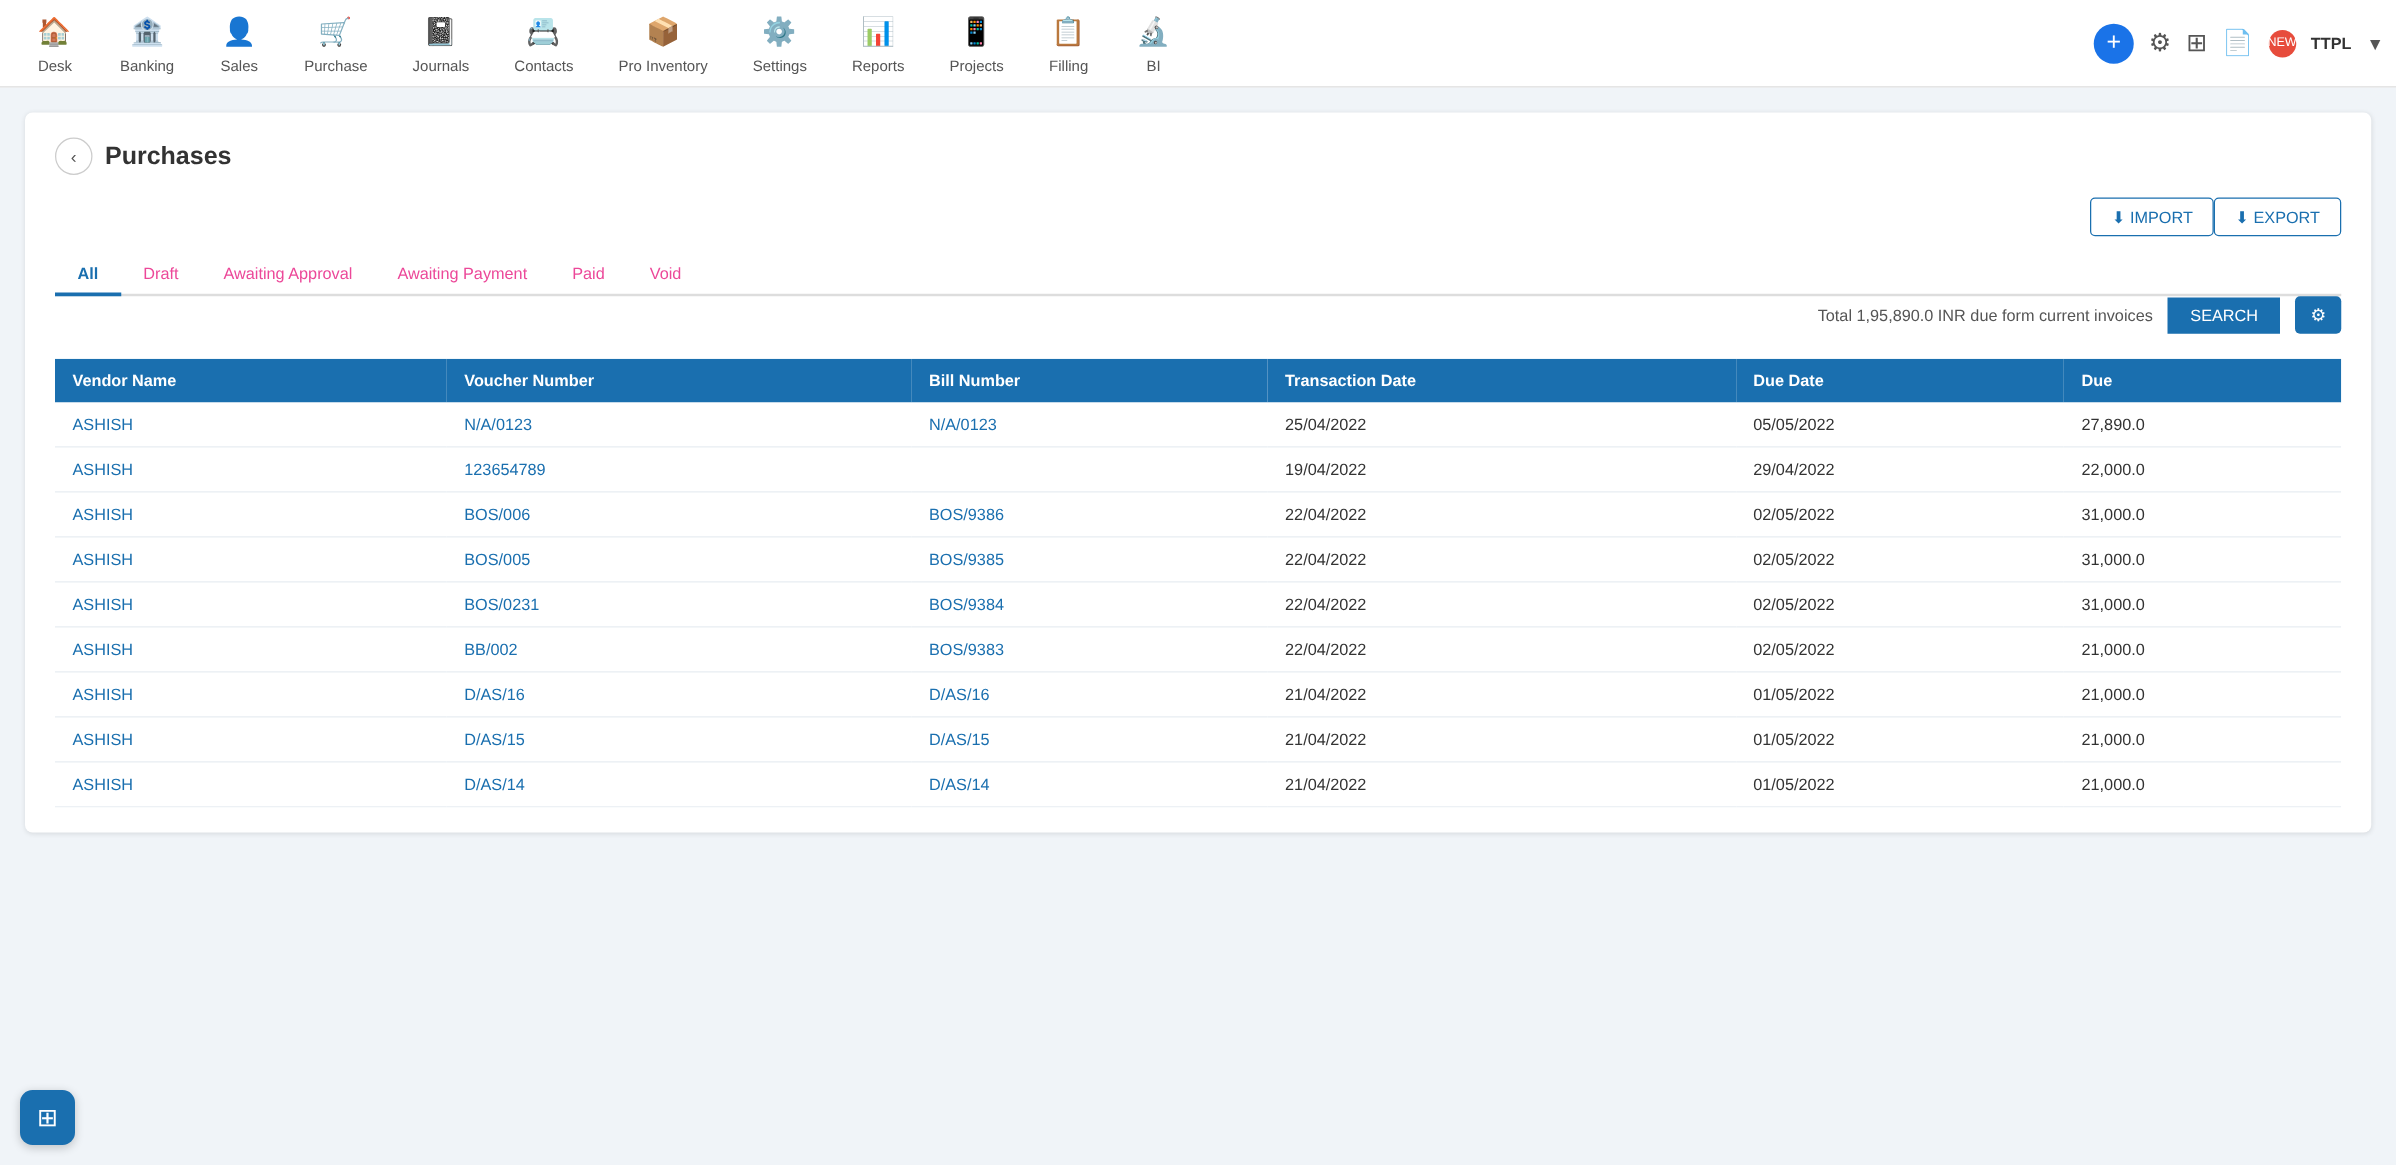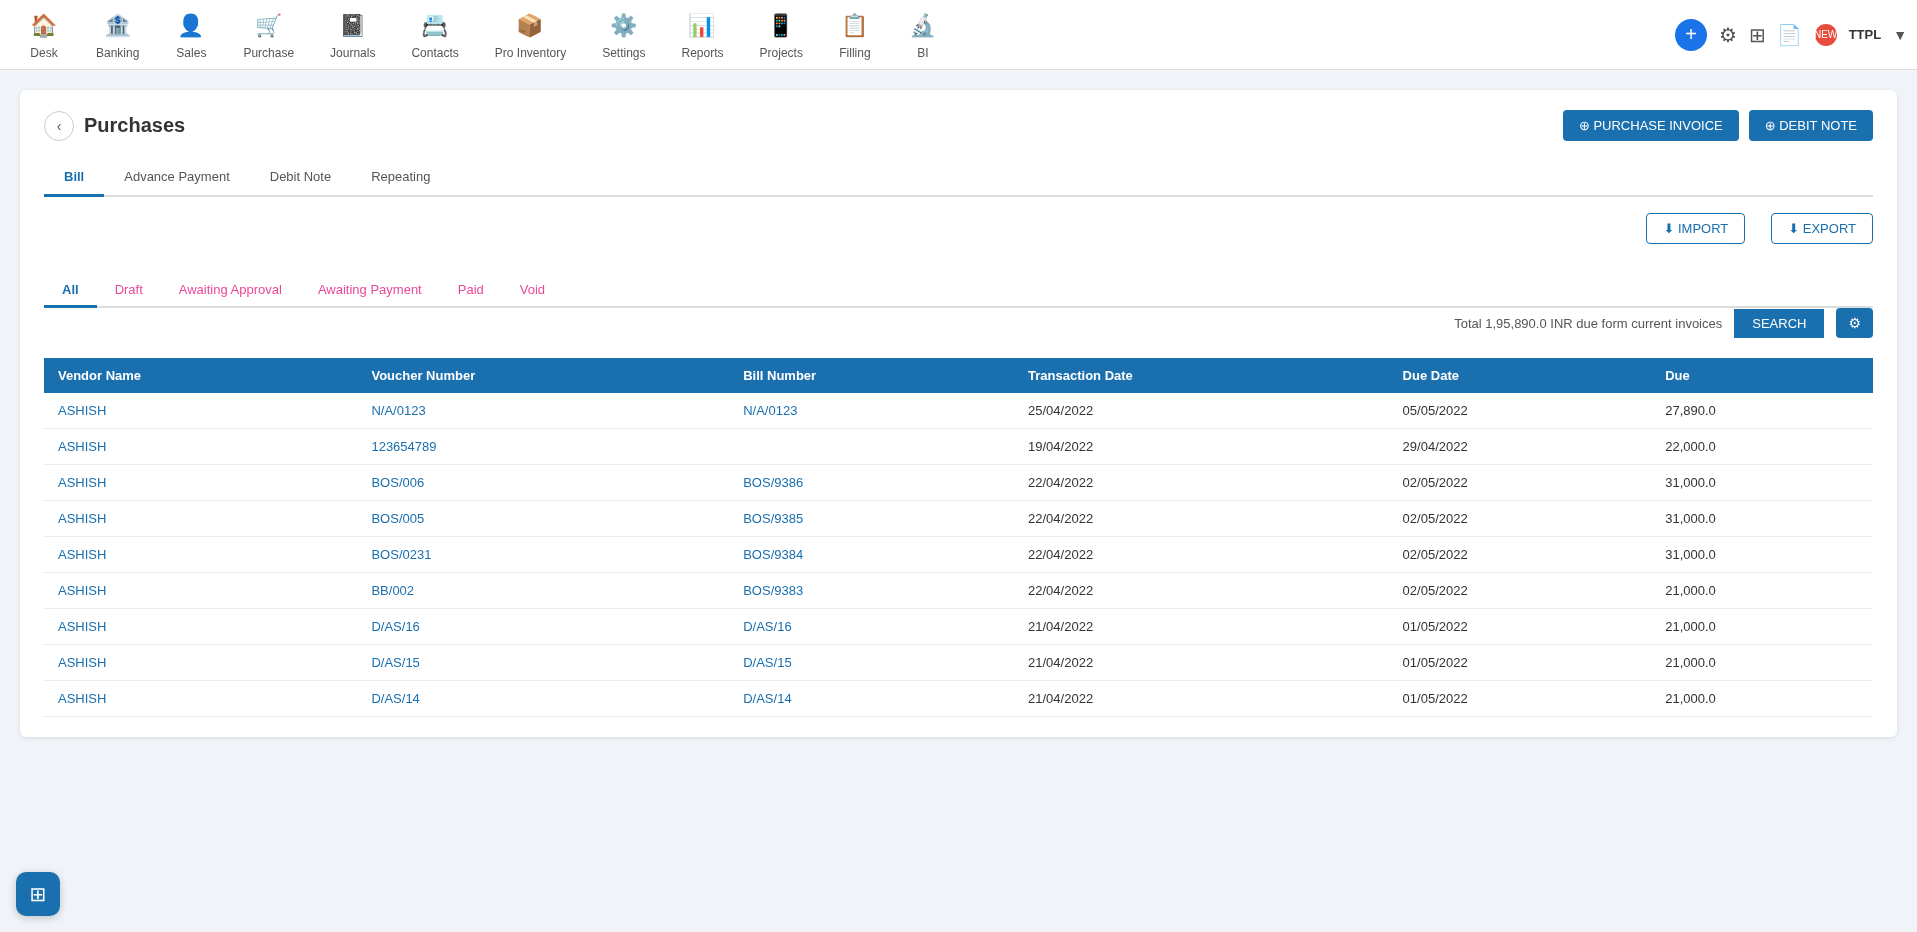--- a/index.html
+++ b/index.html
@@ -171,22 +171,22 @@
     .filter-tab.active {
       color: #1a6faf;
       border-bottom: 3px solid #1a6faf;
       font-weight: bold;
     }
 
     .action-row {
       display: flex;
       align-items: center;
       justify-content: flex-end;
-      gap: 26px;
-      margin-bottom: 30px;
+      gap: 0;
+      margin-bottom: 14px;
       margin-top: 10px;
     }
     .btn-outline {
       background: #fff;
       border: 1px solid #1a6faf;
       color: #1a6faf;
       border-radius: 4px;
       padding: 7px 16px;
       cursor: pointer;
       font-size: 13px;
@@ -356,32 +356,22 @@
 </nav>
 
 <div class="main-content">
   <div class="card">
 
     <div class="page-header">
       <div class="page-header-left">
         <button class="back-btn">‹</button>
         <h1 class="page-title">Purchases</h1>
       </div>
-      <div class="header-btns">
-        <button class="btn-primary">⊕ PURCHASE INVOICE</button>
-        <button class="btn-primary">⊕ DEBIT NOTE</button>
-      </div>
     </div>
 
-    <div class="tabs">
-    <div class="tab active">Bill</div>
-        <div class="tab">Advance Payment</div>
-        <div class="tab">Debit Note</div>
-        <div class="tab">Repeating</div>
-      </div>
 
     <div class="action-row">
       <button class="btn-outline">⬇ IMPORT</button>
       <button class="btn-outline">⬇ EXPORT</button>
     </div>
 
     <div class="filter-tabs">
     <div class="filter-tab active">All</div>
         <div class="filter-tab">Draft</div>
         <div class="filter-tab">Awaiting Approval</div>

